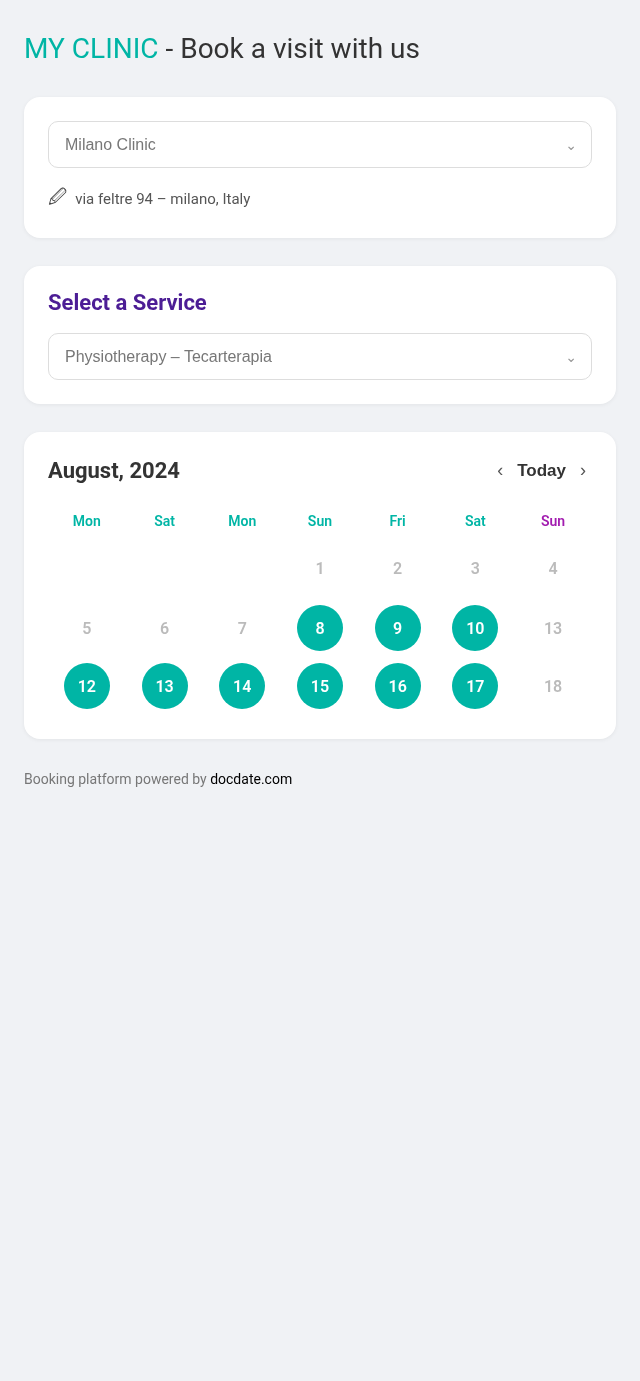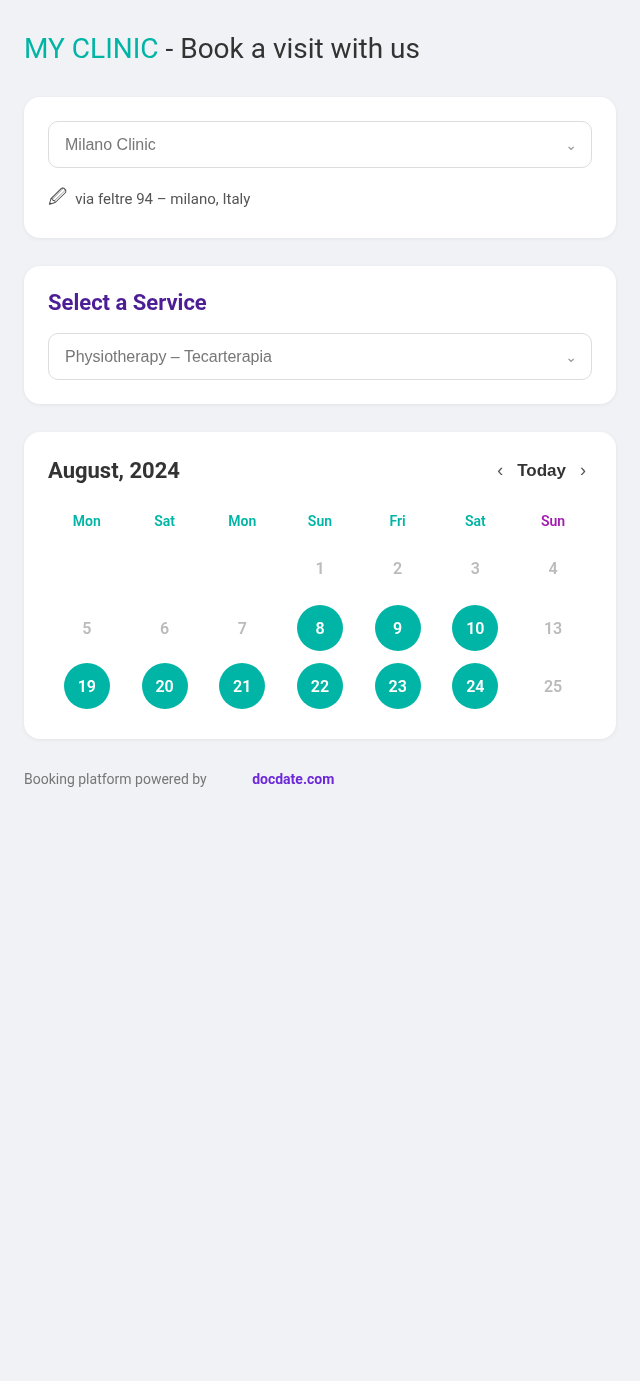--- a/index.html
+++ b/index.html
@@ -158,24 +158,23 @@
     .day-cell.empty {
       background: transparent;
     }
 
     .footer {
       margin-top: 32px;
       font-size: 14px;
       color: #777;
     }
     .footer a {
-      color: #6d28d9;
+      color: #000000;
       text-decoration: none;
-      font-weight: 700;
-      margin-left: 42px;
+      font-weight: 400;
     }
   </style>
 </head>
 <body>
 
 <div class="page-header">
   <h1>
     <span class="brand">MY CLINIC</span><span> - Book a visit with us</span>
   </h1>
 </div>
@@ -233,27 +232,27 @@
         <tr>
           <td><div class="day-cell unavailable">5</div></td>
           <td><div class="day-cell unavailable">6</div></td>
           <td><div class="day-cell unavailable">7</div></td>
           <td><div class="day-cell available">8</div></td>
           <td><div class="day-cell available">9</div></td>
           <td><div class="day-cell available">10</div></td>
           <td><div class="day-cell unavailable">13</div></td>
         </tr>
         <tr>
-          <td><div class="day-cell available">19</div></td>
-          <td><div class="day-cell available">20</div></td>
-          <td><div class="day-cell available">21</div></td>
-          <td><div class="day-cell available">22</div></td>
-          <td><div class="day-cell available">23</div></td>
-          <td><div class="day-cell available">24</div></td>
-          <td><div class="day-cell unavailable">25</div></td>
+          <td><div class="day-cell available">12</div></td>
+          <td><div class="day-cell available">13</div></td>
+          <td><div class="day-cell available">14</div></td>
+          <td><div class="day-cell available">15</div></td>
+          <td><div class="day-cell available">16</div></td>
+          <td><div class="day-cell available">17</div></td>
+          <td><div class="day-cell unavailable">18</div></td>
         </tr>
       </tbody>
   </table>
 </div>
 
 <div class="footer">
   <span>Booking platform powered by </span><a href="#">docdate.com</a>
 </div>
 
 </body></html>

